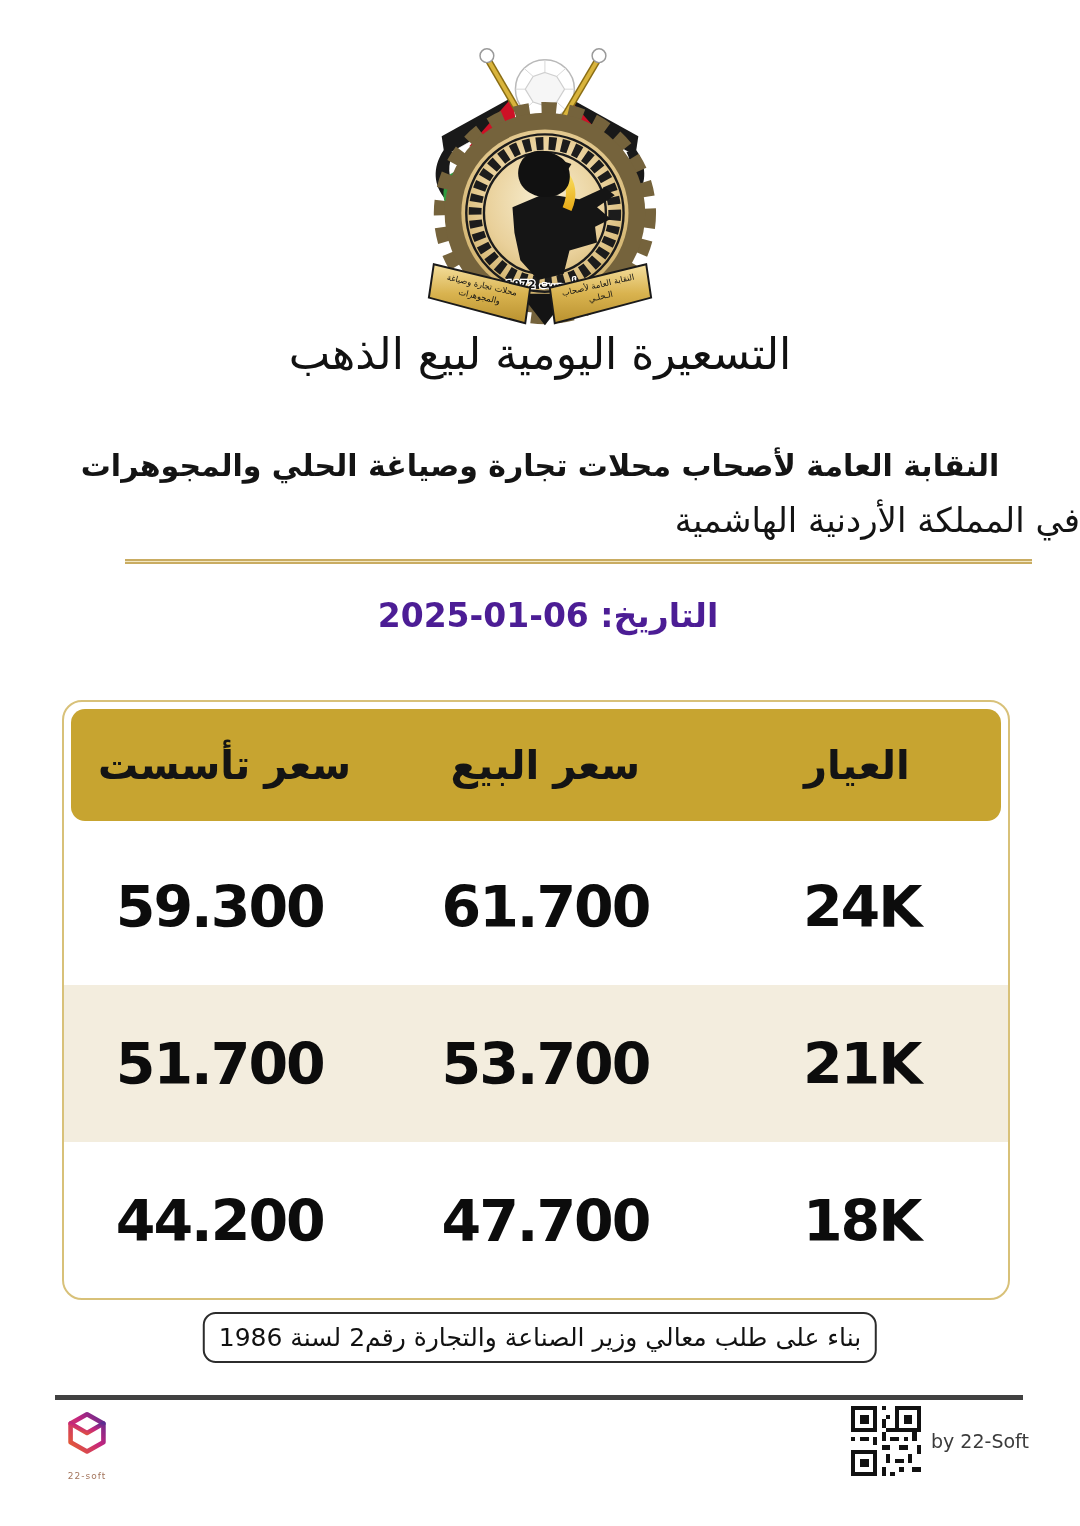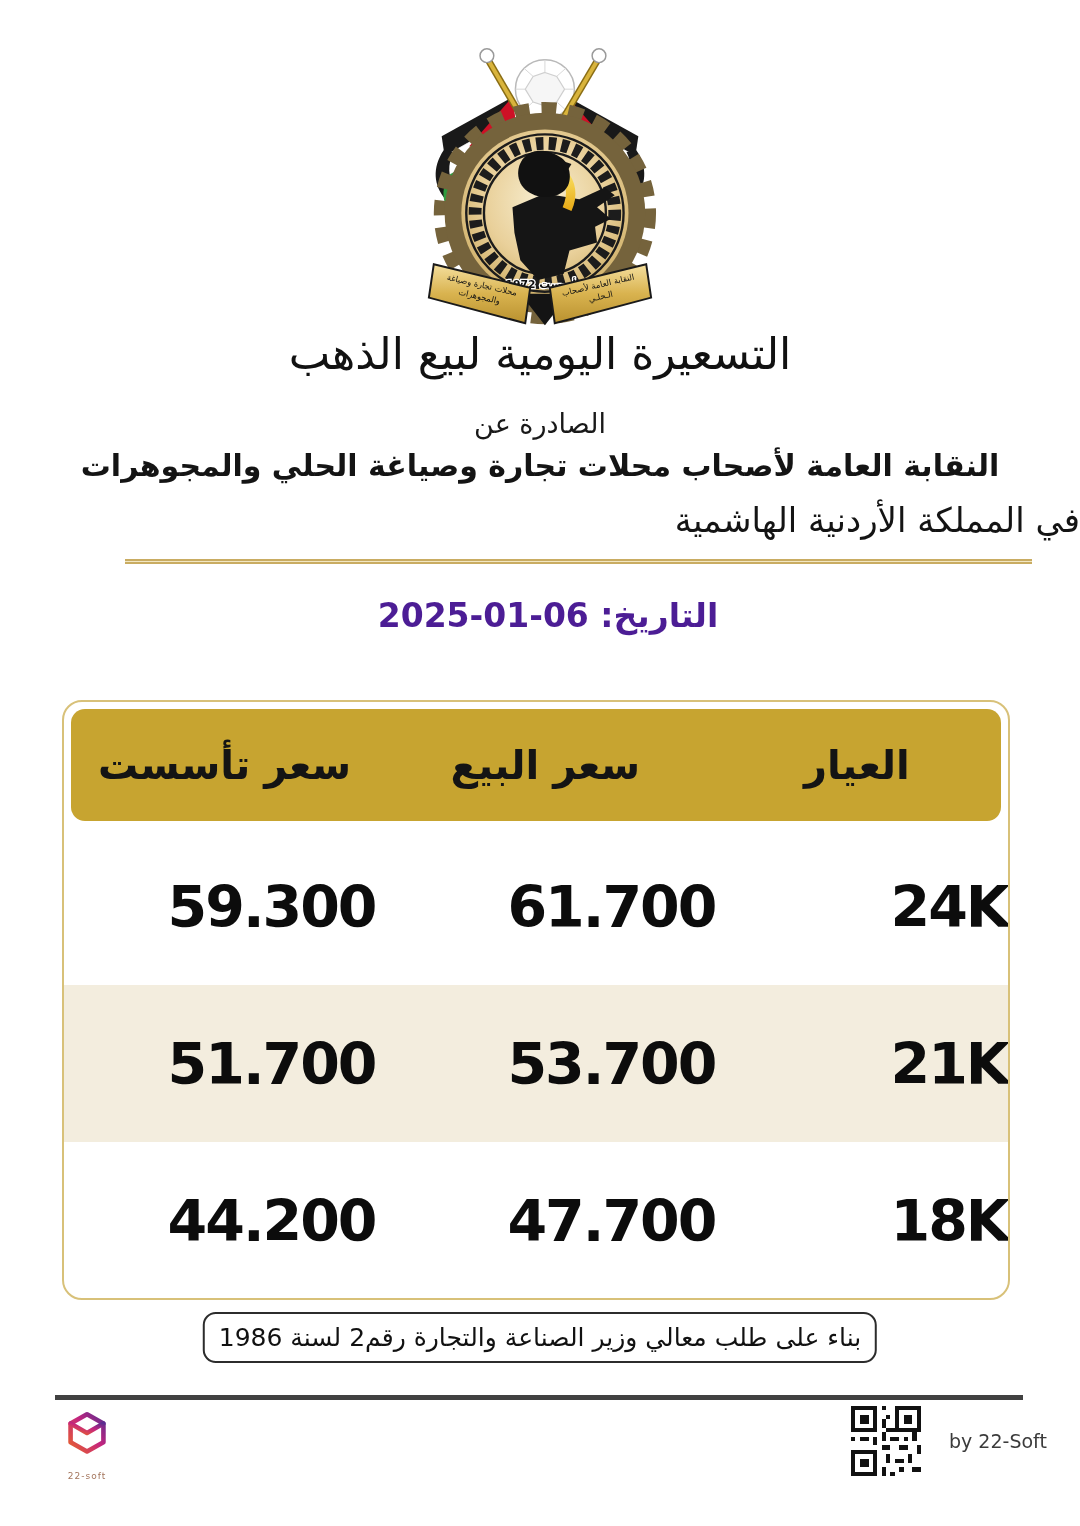--- a/index.html
+++ b/index.html
@@ -28,32 +28,32 @@
   
   .price-table { position:absolute; top:700px; left:62px; width:948px; height:600px;
     direction:rtl; border:2px solid #D8C179; border-radius:20px; background:#fff;
     overflow:hidden; }
   .table-header { height:112px; margin:7px; background:#C7A430; border-radius:14px;
     display:grid; grid-template-columns:31% 36% 33%; align-items:center; }
   .th { text-align:center; font-size:40px; font-weight:bold; color:#141414; }
   .table-row { height:157px; display:grid; grid-template-columns:31% 36% 33%;
     align-items:center; }
   .table-row.alt { background:#F3EDDE; }
-  .td { font-size:57px; font-weight:bold; color:#0c0c0c;
+  .td { text-align:center; font-size:57px; font-weight:bold; color:#0c0c0c;
     letter-spacing:-2px; font-family:"DejaVu Sans", sans-serif; }
   
   .note-box { position:absolute; top:1312px; left:50%; transform:translateX(-50%);
     direction:rtl; border:2px solid #2c2c2c; border-radius:13px; padding:9px 14px;
     font-size:25px; color:#111; white-space:nowrap; }
   .dark-rule { position:absolute; top:1395px; left:55px; width:968px; height:5px;
     background:#414141; }
   .brand { position:absolute; top:1411px; left:57px; width:60px; text-align:center; }
   .brand-label { font-size:9px; color:#a4765d; letter-spacing:1px; margin-top:10px; }
   .qr-group { position:absolute; top:1406px; left:851px; display:flex;
-    align-items:center; gap:28px; }
+    align-items:center; gap:10px; }
   .qr-credit { font-size:19px; color:#3b3b3b; }
 </style>
 </head>
 <body>
 
 <div class="page">
 
   <div class="emblem-wrap">
     <svg width="250" height="295" viewBox="0 0 240 300">
       <defs>
@@ -152,21 +152,20 @@
         <path d="M110,252 L12,228 L7,262 L105,288 Z" fill="url(#ribbon)" stroke="#1a1a1a" stroke-width="2"></path>
         <g transform="rotate(13 60,258)">
           <text x="59" y="252" text-anchor="middle" font-size="8.5" direction="rtl" fill="#141414">محلات تجارة وصياغة</text>
           <text x="59" y="264" text-anchor="middle" font-size="8.5" direction="rtl" fill="#141414">والمجوهرات</text>
         </g>
       </g>
     </svg>
   </div>
 
   <div class="title">التسعيرة اليومية لبيع الذهب</div>
-  <div class="issued-by">الصادرة عن</div>
   <div class="org-name">النقابة العامة لأصحاب محلات تجارة وصياغة الحلي والمجوهرات</div>
   <div class="country">في المملكة الأردنية الهاشمية</div>
   <div class="gold-rule"></div>
 
   <div class="date-line">
     <span>التاريخ:</span>
     <span class="num">06-01-2025</span>
   </div>
 
   <div class="price-table">

